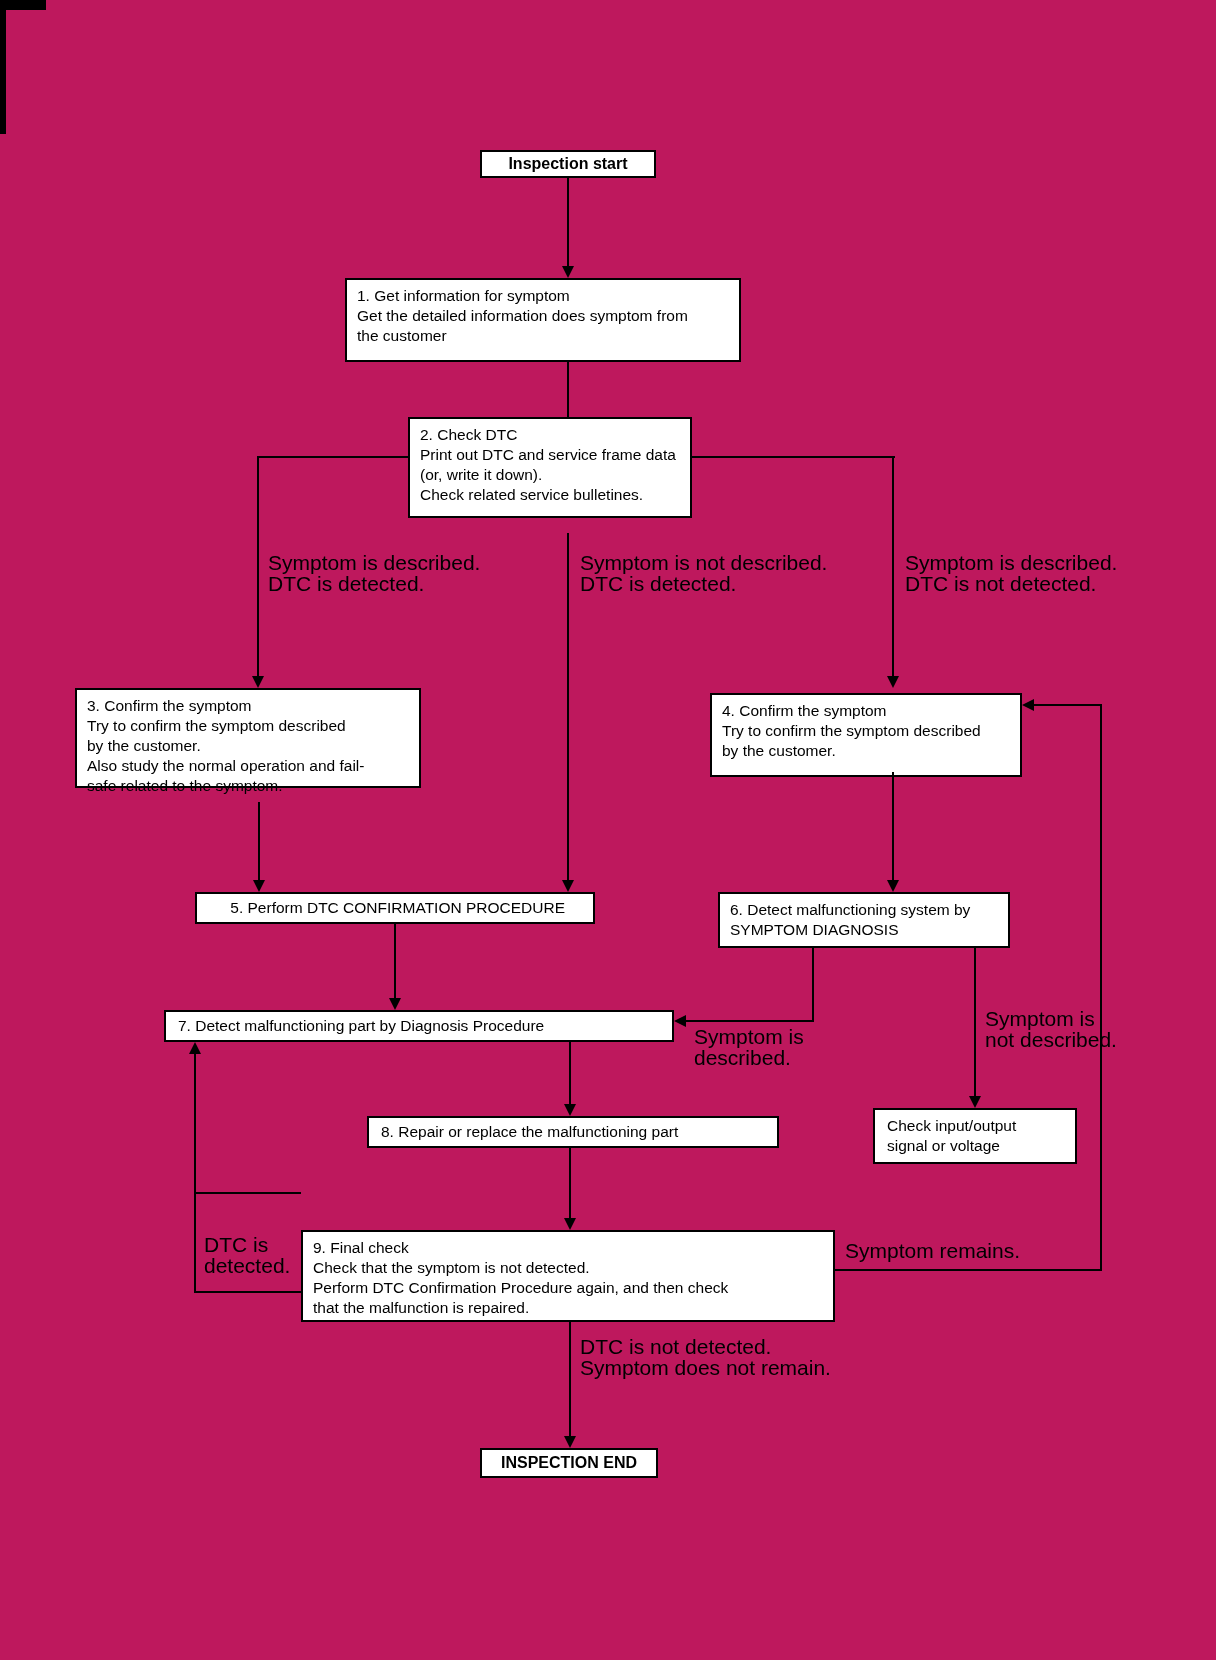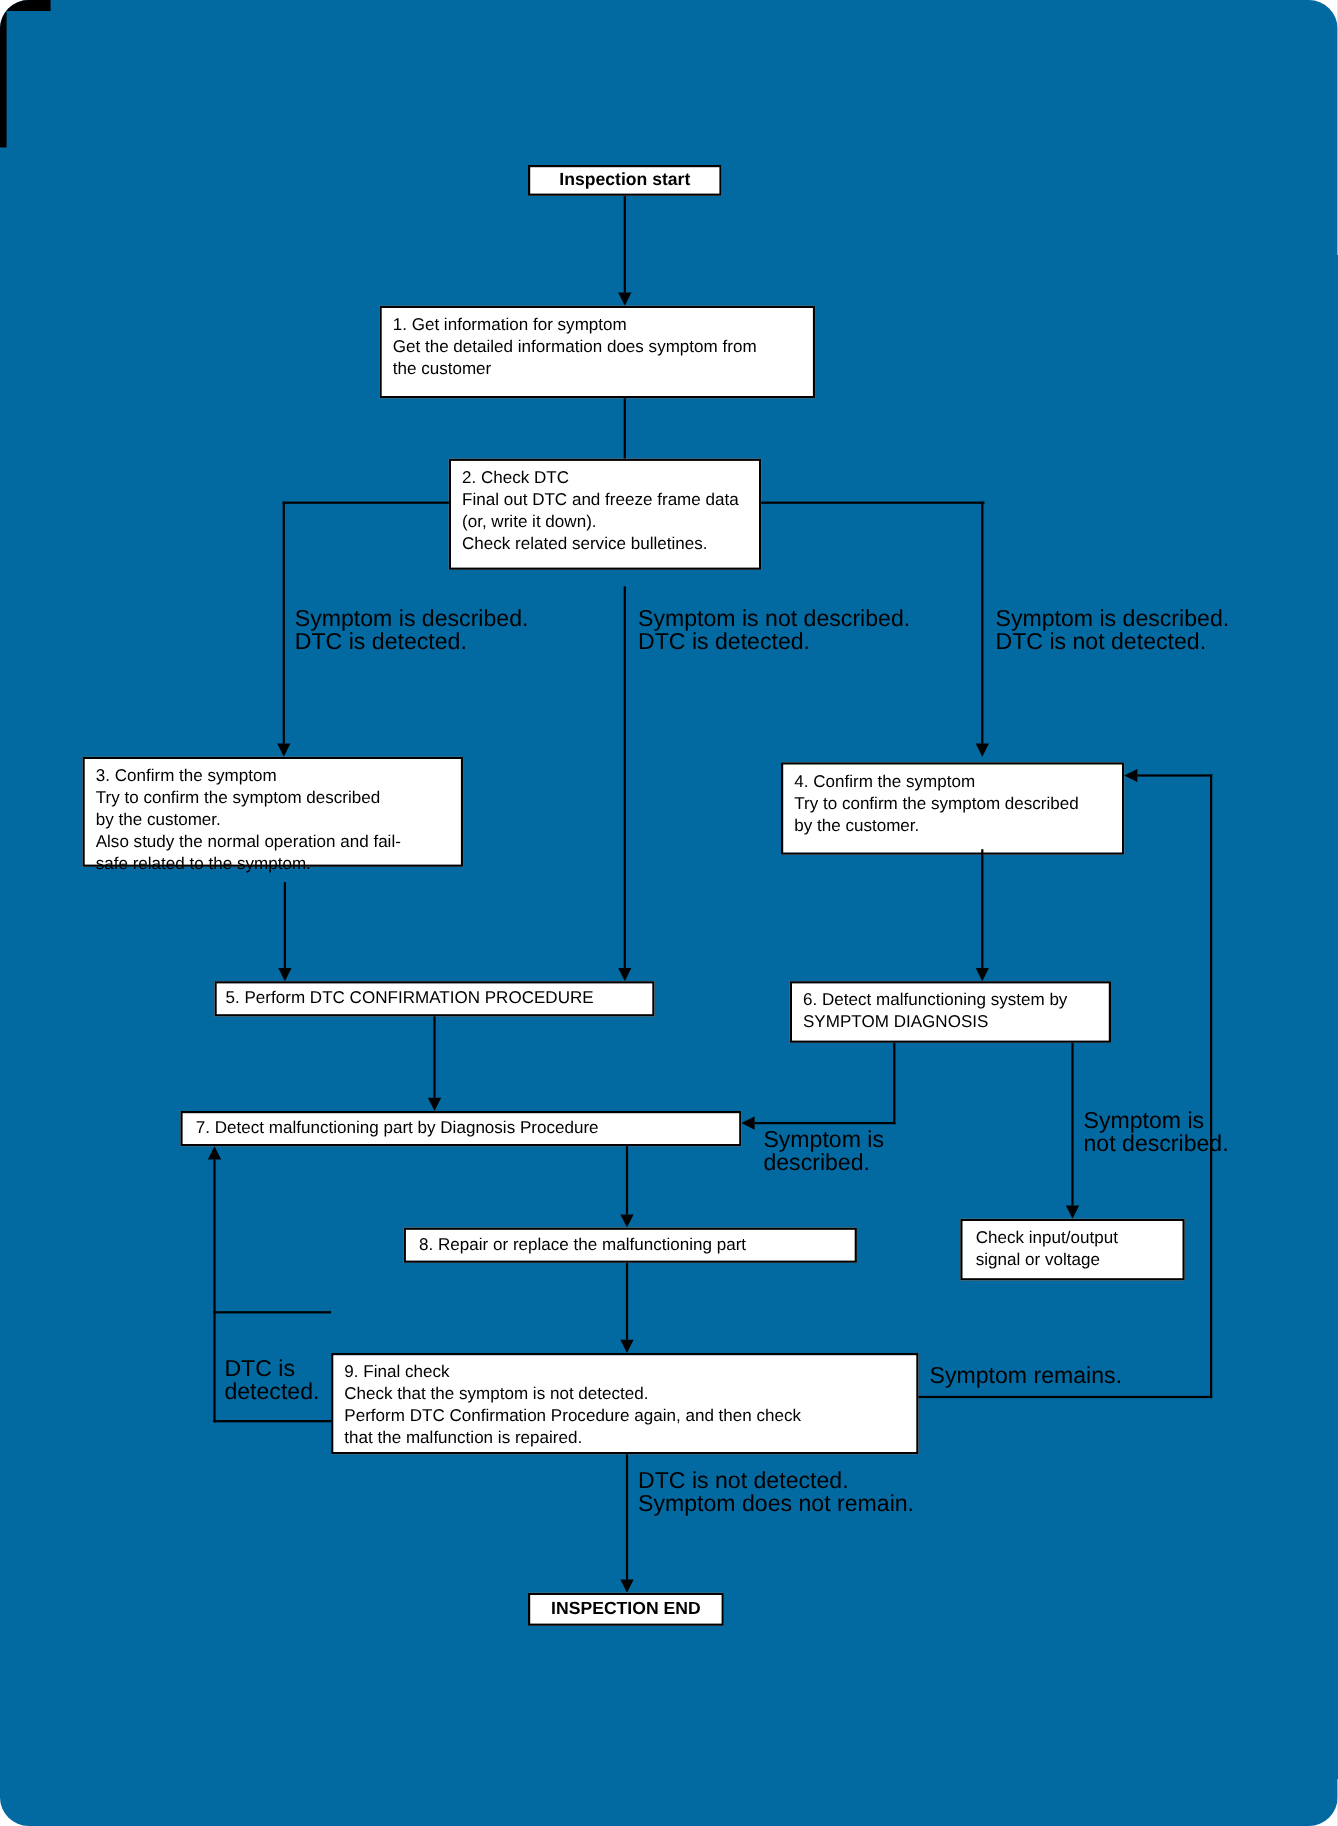--- a/index.html
+++ b/index.html
@@ -1,24 +1,23 @@
 <!DOCTYPE html>
 <html><head>
 <meta charset="utf-8">
 <style>
   html,body{margin:0;padding:0;background:#ffffff;}
   #canvas{
     position:relative;
     width:1216px;
     height:1660px;
-    background:#0369a1;
+    background:#be185d;
     font-family:"Liberation Sans", sans-serif;
     color:#000;
     overflow:hidden;
-    border-radius:26px;
   }
   .box{
     position:absolute;
     border:2px solid #000;
     background:#fff;
     box-sizing:border-box;
     font-size:15.5px;
     line-height:20px;
     padding:6px 10px;
   }
@@ -61,21 +60,21 @@
     <div class="t">1. Get information for symptom</div>
     <div class="b">Get the detailed information does symptom from</div>
     <div class="b">the customer</div>
   </div>
 
   <div class="vline" style="left:567px;top:362px;height:58px;"></div>
   <div class="arr arr-down" style="left:562px;top:420px;"></div>
 
   <div class="box" style="left:408px;top:417px;width:284px;height:101px;">
     <div class="t">2. Check DTC</div>
-    <div class="b">Final out DTC and freeze frame data</div>
+    <div class="b">Print out DTC and service frame data</div>
     <div class="b">(or, write it down).</div>
     <div class="b">Check related service bulletines.</div>
   </div>
 
   <div class="hline" style="left:257px;top:456px;width:151px;"></div>
   <div class="vline" style="left:257px;top:456px;height:220px;"></div>
   <div class="arr arr-down" style="left:252px;top:676px;"></div>
 
   <div class="vline" style="left:567px;top:533px;height:347px;"></div>
   <div class="arr arr-down" style="left:562px;top:880px;"></div>
@@ -110,21 +109,21 @@
     <div class="b">Try to confirm the symptom described</div>
     <div class="b">by the customer.</div>
   </div>
 
   <div class="vline" style="left:258px;top:802px;height:78px;"></div>
   <div class="arr arr-down" style="left:253px;top:880px;"></div>
 
   <div class="vline" style="left:892px;top:772px;height:108px;"></div>
   <div class="arr arr-down" style="left:887px;top:880px;"></div>
 
-  <div class="box" style="left:195px;top:892px;width:400px;height:32px;padding:4px 8px;">
+  <div class="box" style="left:195px;top:892px;width:400px;height:32px;padding:4px 28px;text-align:right;">
     <div class="t">5. Perform DTC CONFIRMATION PROCEDURE</div>
   </div>
 
   <div class="box" style="left:718px;top:892px;width:292px;height:56px;">
     <div class="t">6. Detect malfunctioning system by</div>
     <div class="t">SYMPTOM DIAGNOSIS</div>
   </div>
 
   <div class="vline" style="left:394px;top:924px;height:74px;"></div>
   <div class="arr arr-down" style="left:389px;top:998px;"></div>

